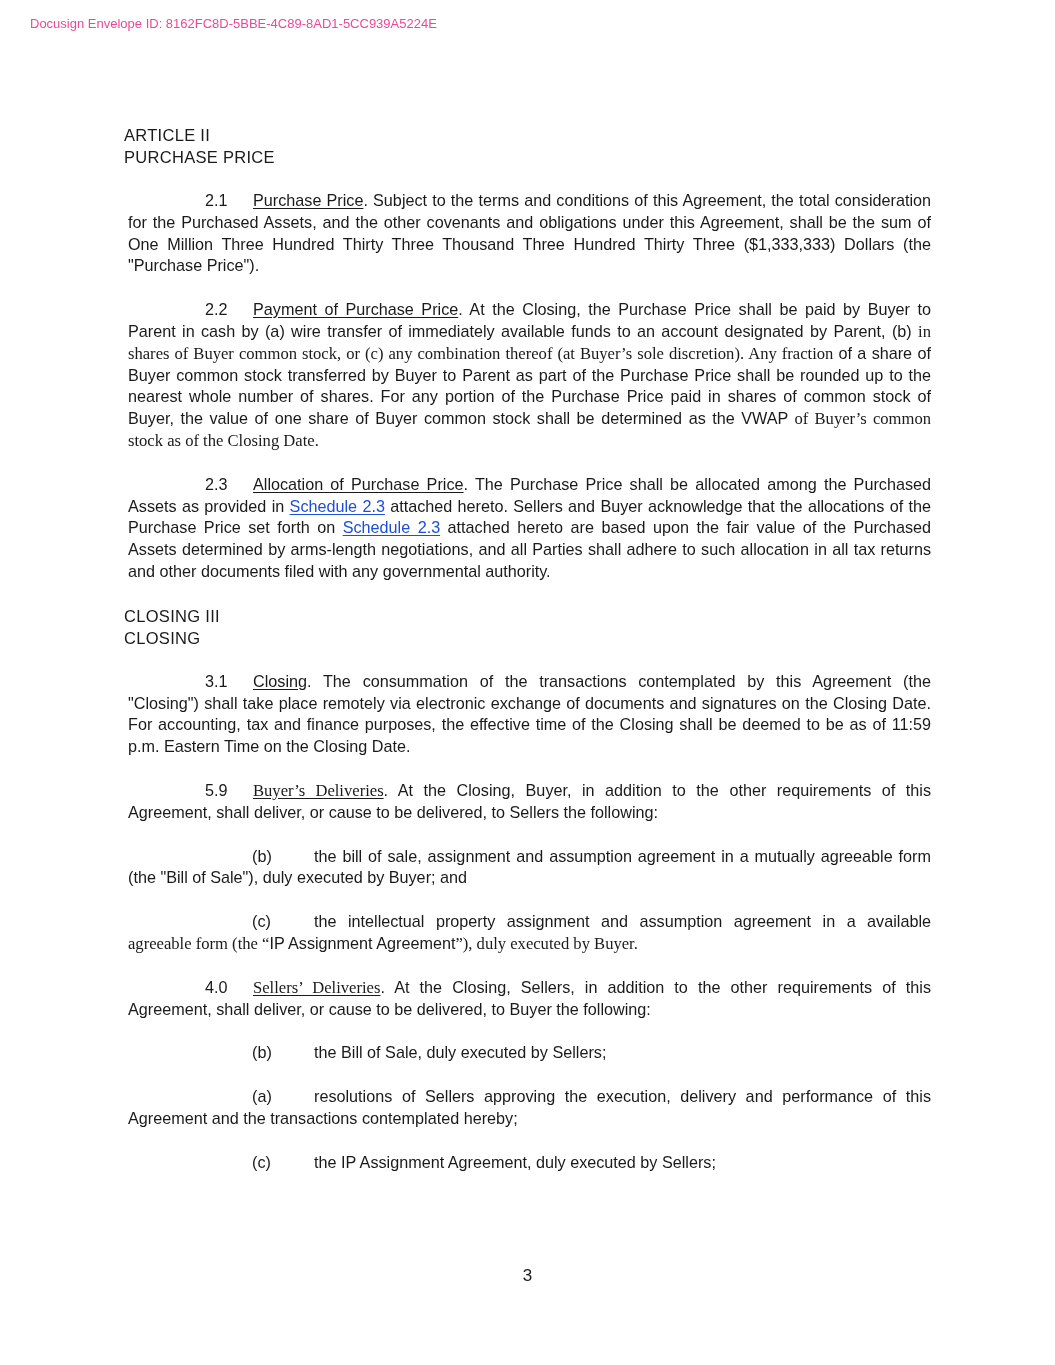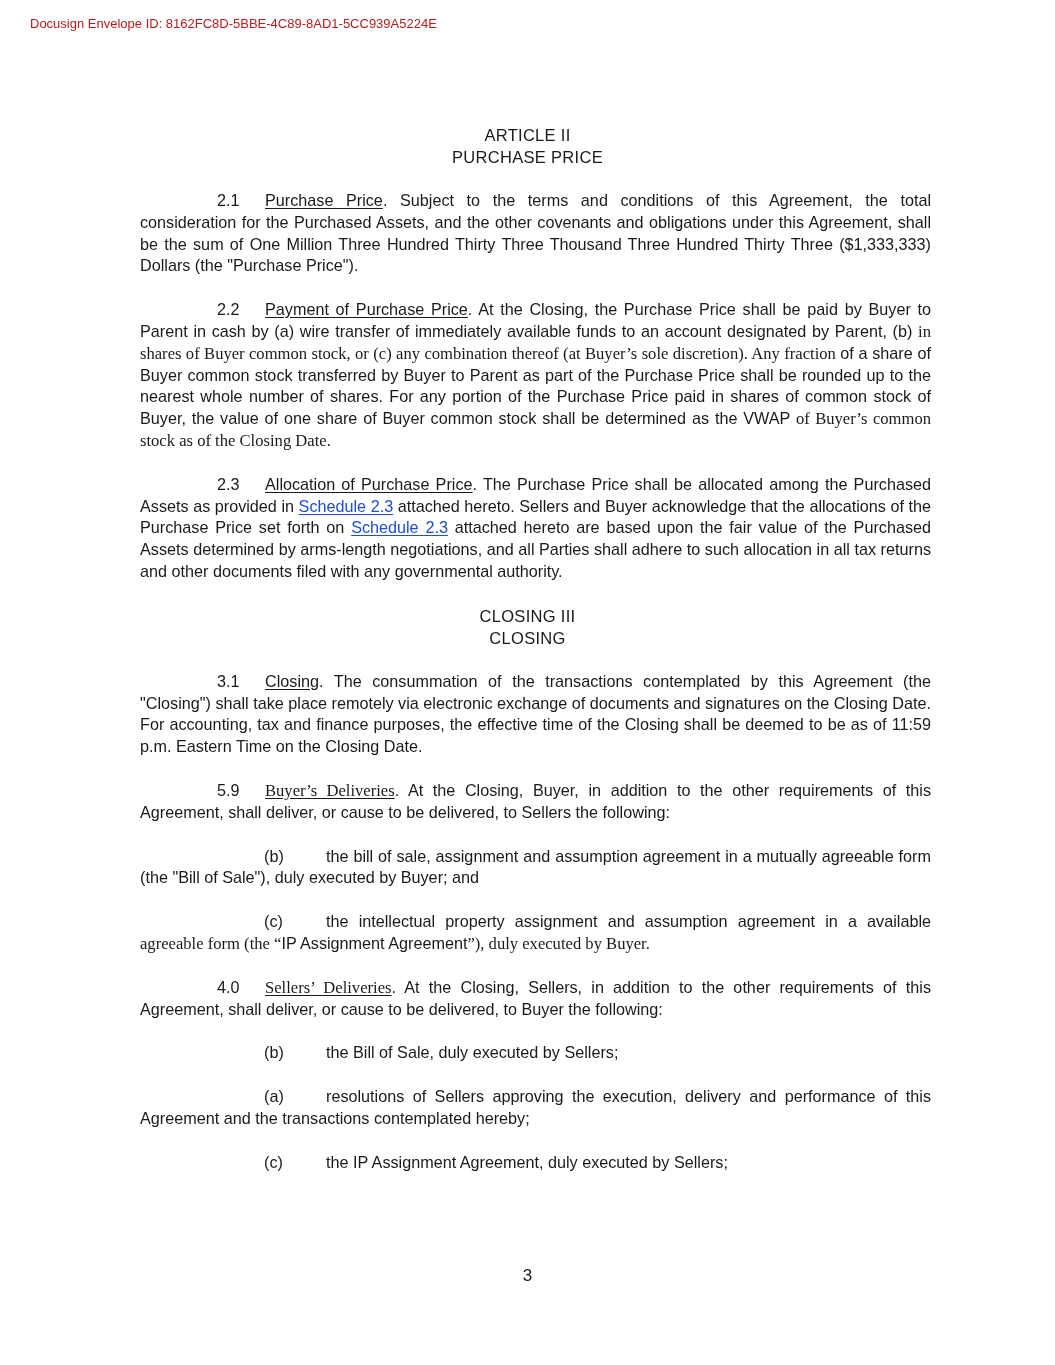--- a/index.html
+++ b/index.html
@@ -2,34 +2,34 @@
 <html><head>
   <meta charset="utf-8">
   <style>
     html, body { margin: 0; padding: 0; background: #ffffff; }
     body {
       width: 1055px; height: 1365px; position: relative; overflow: hidden;
       font-family: "Liberation Sans", sans-serif; color: #1a1a1a;
     }
     .envelope {
       position: absolute; left: 30px; top: 16px;
-      font-size: 13px; color: #b91c1c; font-family: "Liberation Sans", sans-serif;
+      font-size: 13px; color: #ec4899; font-family: "Liberation Sans", sans-serif;
     }
     .page {
       position: absolute; left: 124px; top: 124px; width: 807px;
       font-size: 16.2px; line-height: 21.8px;
     }
     .heading {
-      text-align: center; font-size: 16.5px; line-height: 22px;
+      font-size: 16.5px; line-height: 22px;
       letter-spacing: 0.3px;
     }
     .heading + .heading { }
     .h-block { margin-bottom: 22px; }
     p.para {
-      margin: 0 0 22px 16px; text-align: justify; text-align-last: left;
+      margin: 0 0 22px 4px; text-align: justify; text-align-last: left;
     }
     .num { display: inline-block; width: 48px; margin-left: 77px; }
     .sub-num { display: inline-block; width: 62px; margin-left: 124px; }
     .u { text-decoration: underline; text-underline-offset: 2px; }
     .serif { font-family: "Liberation Serif", serif; font-size: 16.6px; }
     .page-number {
       position: absolute; left: 0; width: 1055px; top: 1266px;
       text-align: center; font-size: 17px;
     }
     .link { color: #1d4ed8; }

